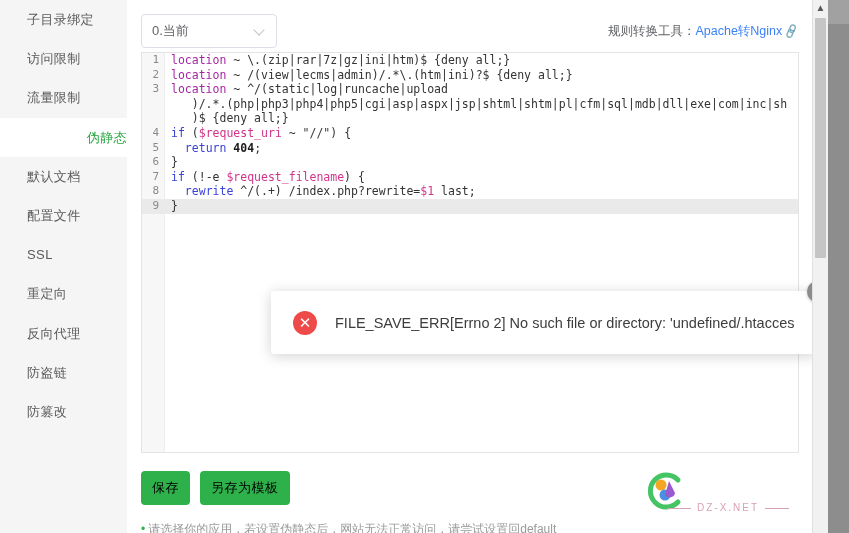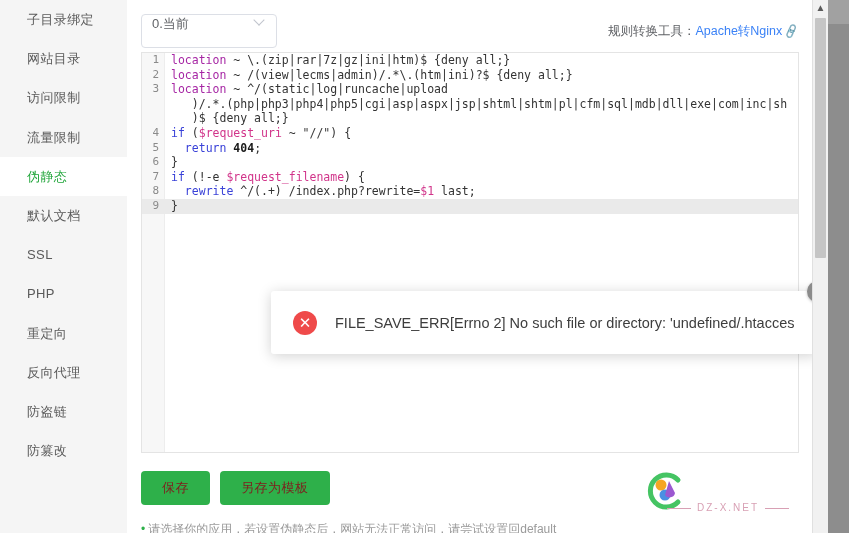--- a/index.html
+++ b/index.html
@@ -85,20 +85,21 @@
     font-size: 13px;
     color: #5a5a5a;
     letter-spacing: 0.4px;
     white-space: nowrap;
     cursor: pointer;
     box-sizing: border-box;
   }
   .sidebar-item.active {
     background: #ffffff;
     color: #20a53a;
+    text-align: right;
   }
 
   
   #content {
     position: absolute;
     top: 0; left: 127px;
     width: 686px;
     height: 533px;
     background: #ffffff;
     overflow: hidden;
@@ -114,20 +115,21 @@
   #app-select {
     position: absolute;
     left: 0; top: 0;
     width: 136px;
     height: 34px;
     border: 1px solid #dcdfe6;
     border-radius: 4px;
     background: #fff;
     box-sizing: border-box;
     display: flex;
+    align-items: center;
     padding: 0 10px;
     cursor: pointer;
   }
   #app-select .sel-value {
     flex: 1;
     font-size: 13px;
     color: #606266;
     white-space: nowrap;
     overflow: hidden;
   }
@@ -229,25 +231,25 @@
   .tok-pln  { color: #333333; }
 
   
   #button-row {
     position: absolute;
     left: 14px; top: 471px;
   }
   .btn {
     display: inline-block;
     background: #2eb04a;
-    color: #7f1d1d;
+    color: #000000;
     border: none;
     border-radius: 4px;
     font-size: 13px;
-    padding: 8px 21px;
+    padding: 8px 11px;
     margin-right: 10px;
     cursor: pointer;
     font-family: "Liberation Sans", sans-serif;
     letter-spacing: 0.5px;
   }
   #hint-row {
     position: absolute;
     left: 14px; top: 521px;
     font-size: 12px;
     color: #9a9a9a;
@@ -350,27 +352,26 @@
     line-height: 1;
     cursor: pointer;
     box-shadow: 0 1px 3px rgba(0,0,0,0.25);
   }
 </style>
 </head>
 <body>
 
 <div id="sidebar">
     <div class="sidebar-item">子目录绑定</div>
-    <div class="sidebar-item">网站目录</div>
     <div class="sidebar-item">访问限制</div>
     <div class="sidebar-item">流量限制</div>
     <div class="sidebar-item active">伪静态</div>
     <div class="sidebar-item">默认文档</div>
+    <div class="sidebar-item">配置文件</div>
     <div class="sidebar-item">SSL</div>
-    <div class="sidebar-item">PHP</div>
     <div class="sidebar-item">重定向</div>
     <div class="sidebar-item">反向代理</div>
     <div class="sidebar-item">防盗链</div>
     <div class="sidebar-item">防篡改</div>
   </div>
 
 <div id="content">
 
   <div id="top-bar">
 

